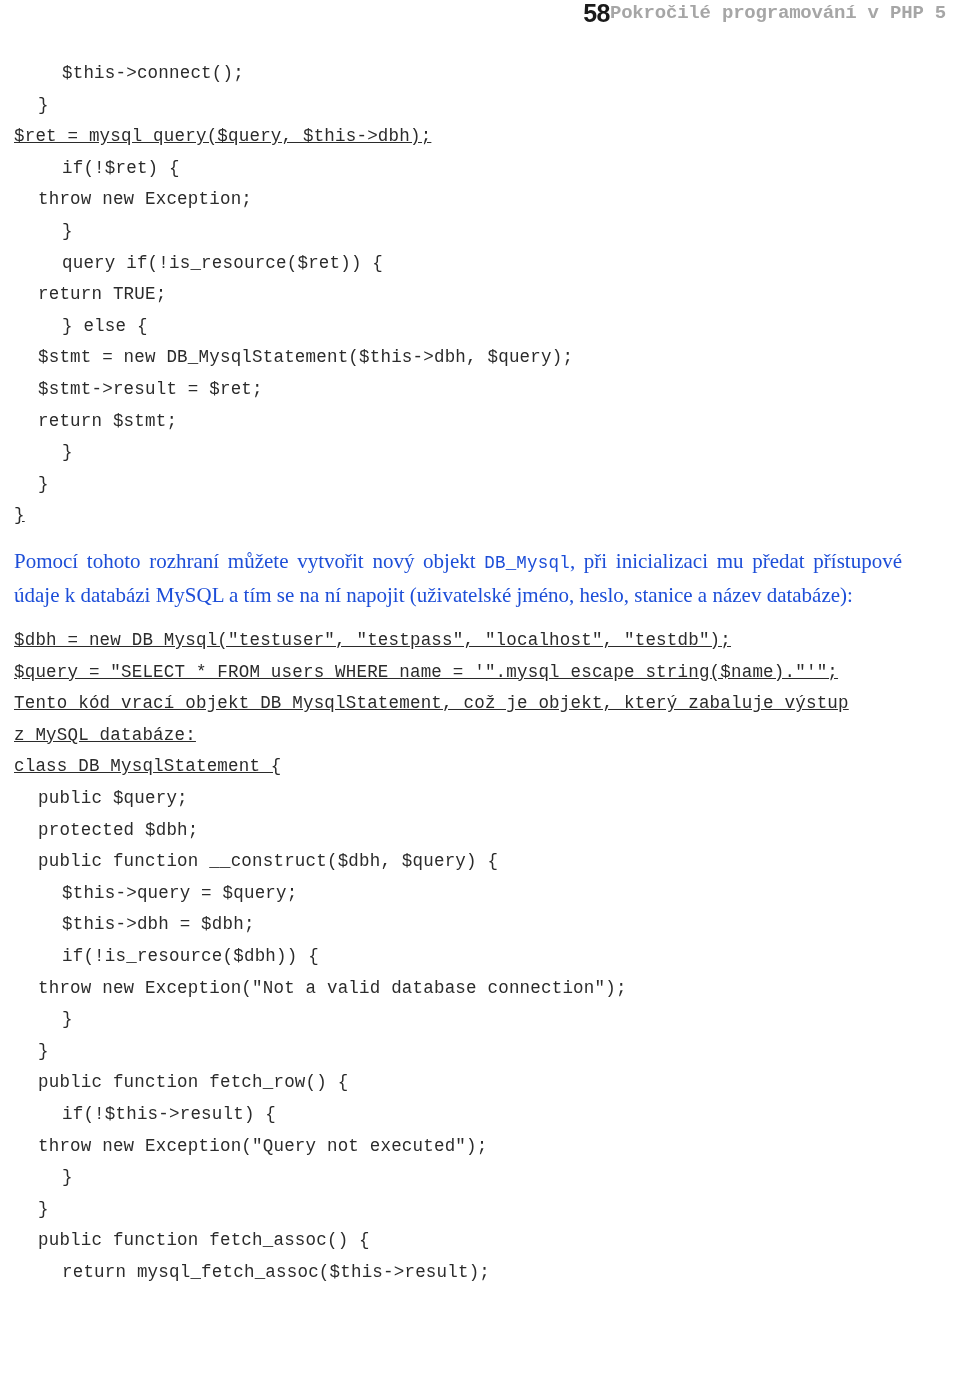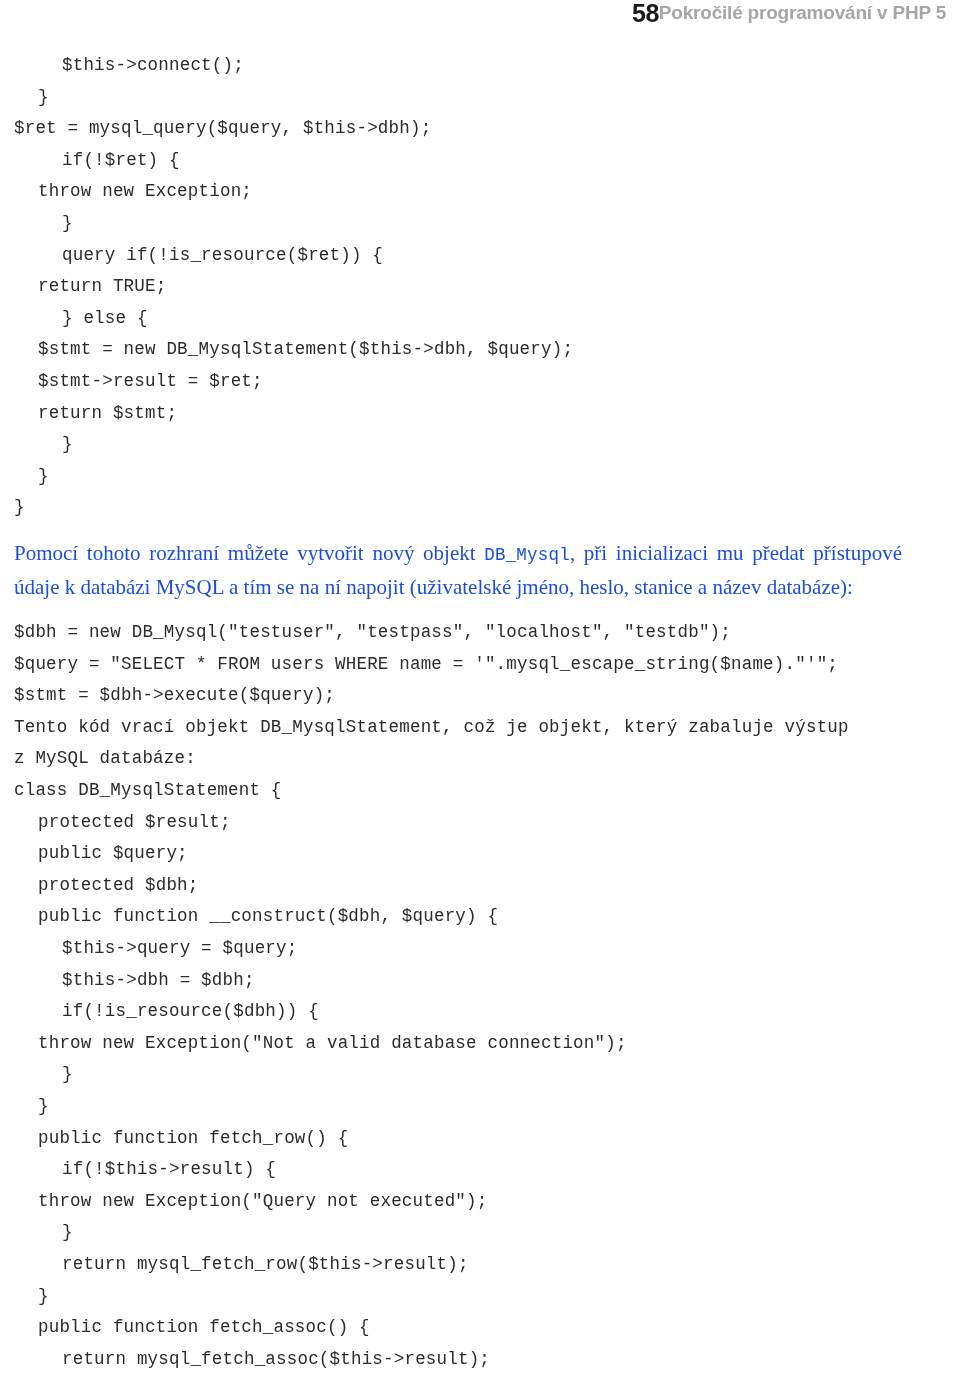--- a/index.html
+++ b/index.html
@@ -37,49 +37,49 @@
   }
   .folio {
     font-family: "Liberation Sans", sans-serif;
     font-weight: bold;
     font-size: 25px;
     line-height: 26px;
     color: #1a1a1a;
     letter-spacing: -0.5px;
   }
   .running-title {
-    font-family: Liberation Sans, sans-serif;
+    font-family: Liberation Mono, monospace;
     font-weight: bold;
     font-size: 19px;
     line-height: 26px;
     color: #a6a6a6;
     letter-spacing: -0.2px;
     white-space: nowrap;
   }
 
   
   .content {
     position: absolute;
     left: 0;
-    top: 50px;
+    top: 58px;
     width: 916px;
   }
 
   
   .code-line {
     font-family: "Liberation Mono", "DejaVu Sans Mono", monospace;
     font-size: 17.5px;
     line-height: 31.6px;
     height: 31.6px;
     color: #2b2b2b;
     white-space: pre;
     letter-spacing: 0.2px;
     padding-left: 14px;
   }
-  .code-line.ind0 { padding-left: 14px; }
+  .code-line.ind0 { padding-left: 14px; text-decoration: underline; }
   .code-line.ind1 { padding-left: 38px; }
   .code-line.ind2 { padding-left: 62px; }
   .code-line.ind3 { padding-left: 38px; }
 
   
   .prose {
     font-family: "Liberation Serif", "DejaVu Serif", serif;
     font-size: 21px;
     line-height: 31.6px;
     color: #1d4ed8;
@@ -123,38 +123,35 @@
         <div class="code-line ind2">}</div>
         <div class="code-line ind1">}</div>
         <div class="code-line ind0">}</div>
       </div>
 
     <p class="prose gap-before gap-after"><span>Pomocí tohoto rozhraní můžete vytvořit nový objekt </span><span class="mono">DB_Mysql</span><span>, při inicializaci mu předat přístupové údaje k databázi MySQL a tím se na ní napojit (uživatelské jméno, heslo, stanice a název databáze):</span></p>
 
     <div id="code-block-2">
         <div class="code-line ind0">$dbh = new DB_Mysql("testuser", "testpass", "localhost", "testdb");</div>
         <div class="code-line ind0">$query = "SELECT * FROM users WHERE name = '".mysql_escape_string($name)."'";</div>
-        <div class="code-line ind0">$stmt = $dbh-&gt;execute($query);</div>
         <div class="code-line ind0">Tento kód vrací objekt DB_MysqlStatement, což je objekt, který zabaluje výstup</div>
         <div class="code-line ind0">z MySQL databáze:</div>
         <div class="code-line ind0">class DB_MysqlStatement {</div>
-        <div class="code-line ind1">protected $result;</div>
         <div class="code-line ind1">public $query;</div>
         <div class="code-line ind1">protected $dbh;</div>
         <div class="code-line ind1">public function __construct($dbh, $query) {</div>
         <div class="code-line ind2">$this-&gt;query = $query;</div>
         <div class="code-line ind2">$this-&gt;dbh = $dbh;</div>
         <div class="code-line ind2">if(!is_resource($dbh)) {</div>
         <div class="code-line ind3">throw new Exception("Not a valid database connection");</div>
         <div class="code-line ind2">}</div>
         <div class="code-line ind1">}</div>
         <div class="code-line ind1">public function fetch_row() {</div>
         <div class="code-line ind2">if(!$this-&gt;result) {</div>
         <div class="code-line ind3">throw new Exception("Query not executed");</div>
         <div class="code-line ind2">}</div>
-        <div class="code-line ind2">return mysql_fetch_row($this-&gt;result);</div>
         <div class="code-line ind1">}</div>
         <div class="code-line ind1">public function fetch_assoc() {</div>
         <div class="code-line ind2">return mysql_fetch_assoc($this-&gt;result);</div>
       </div>
 
   </div>
 </div>
 
 </body></html>

